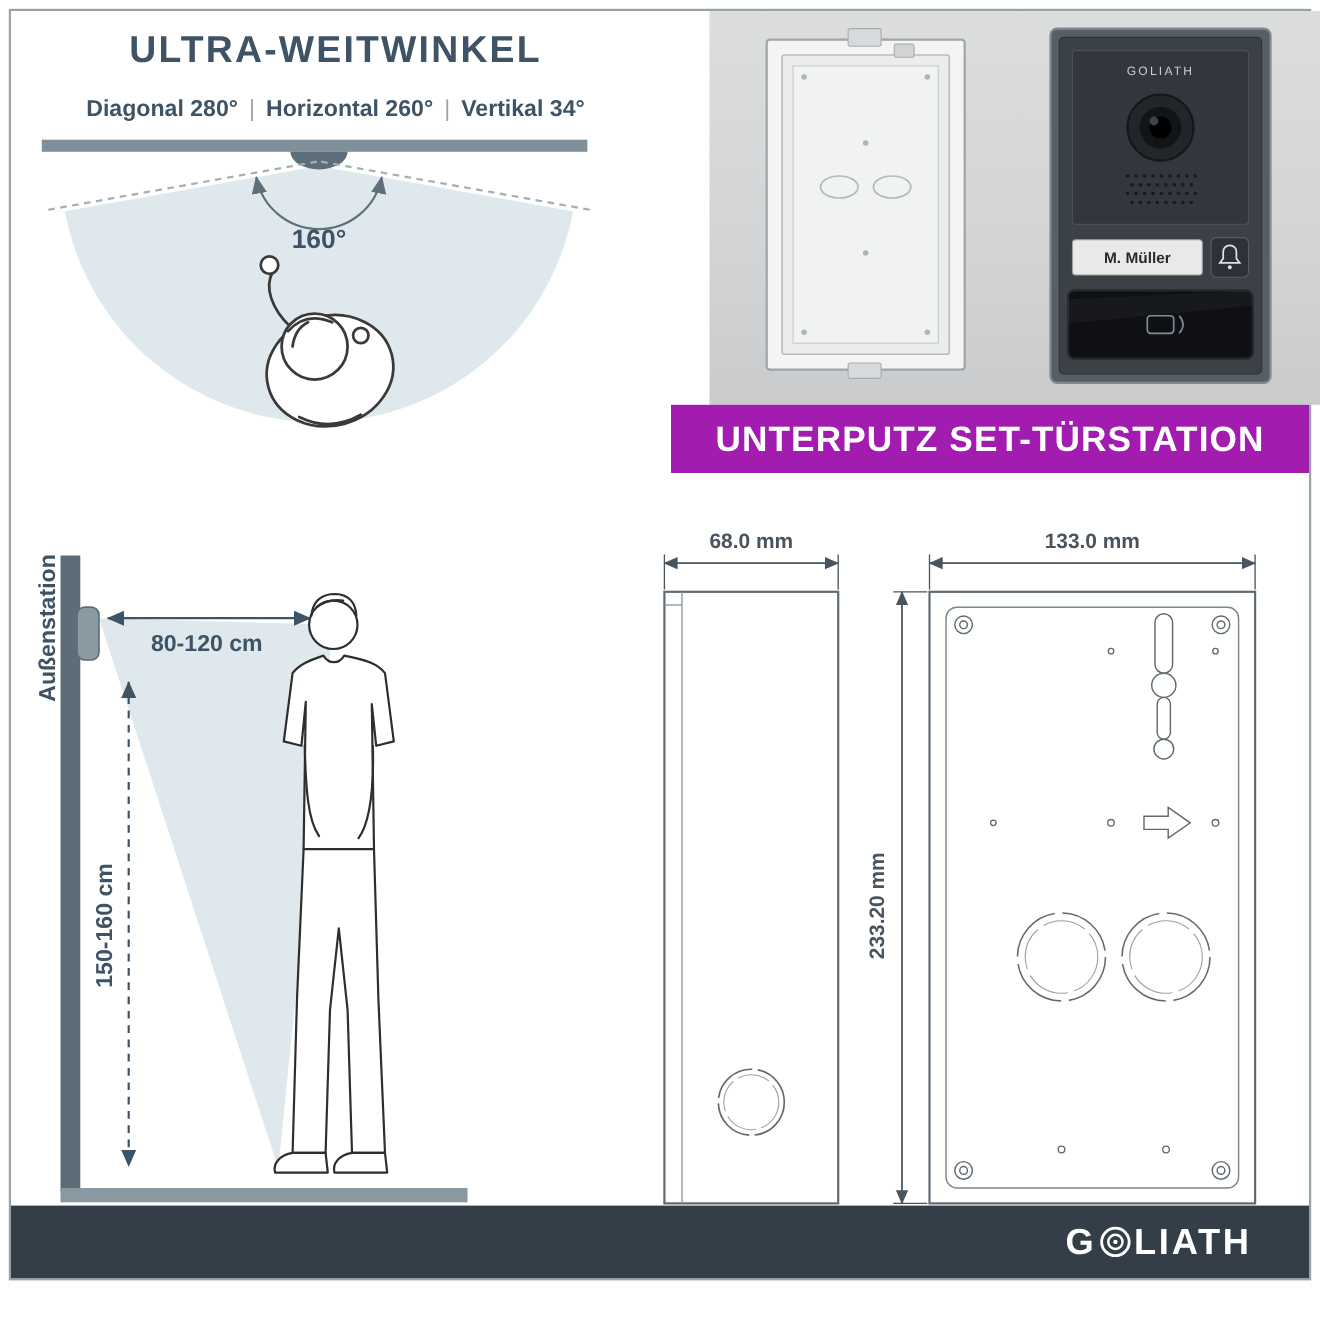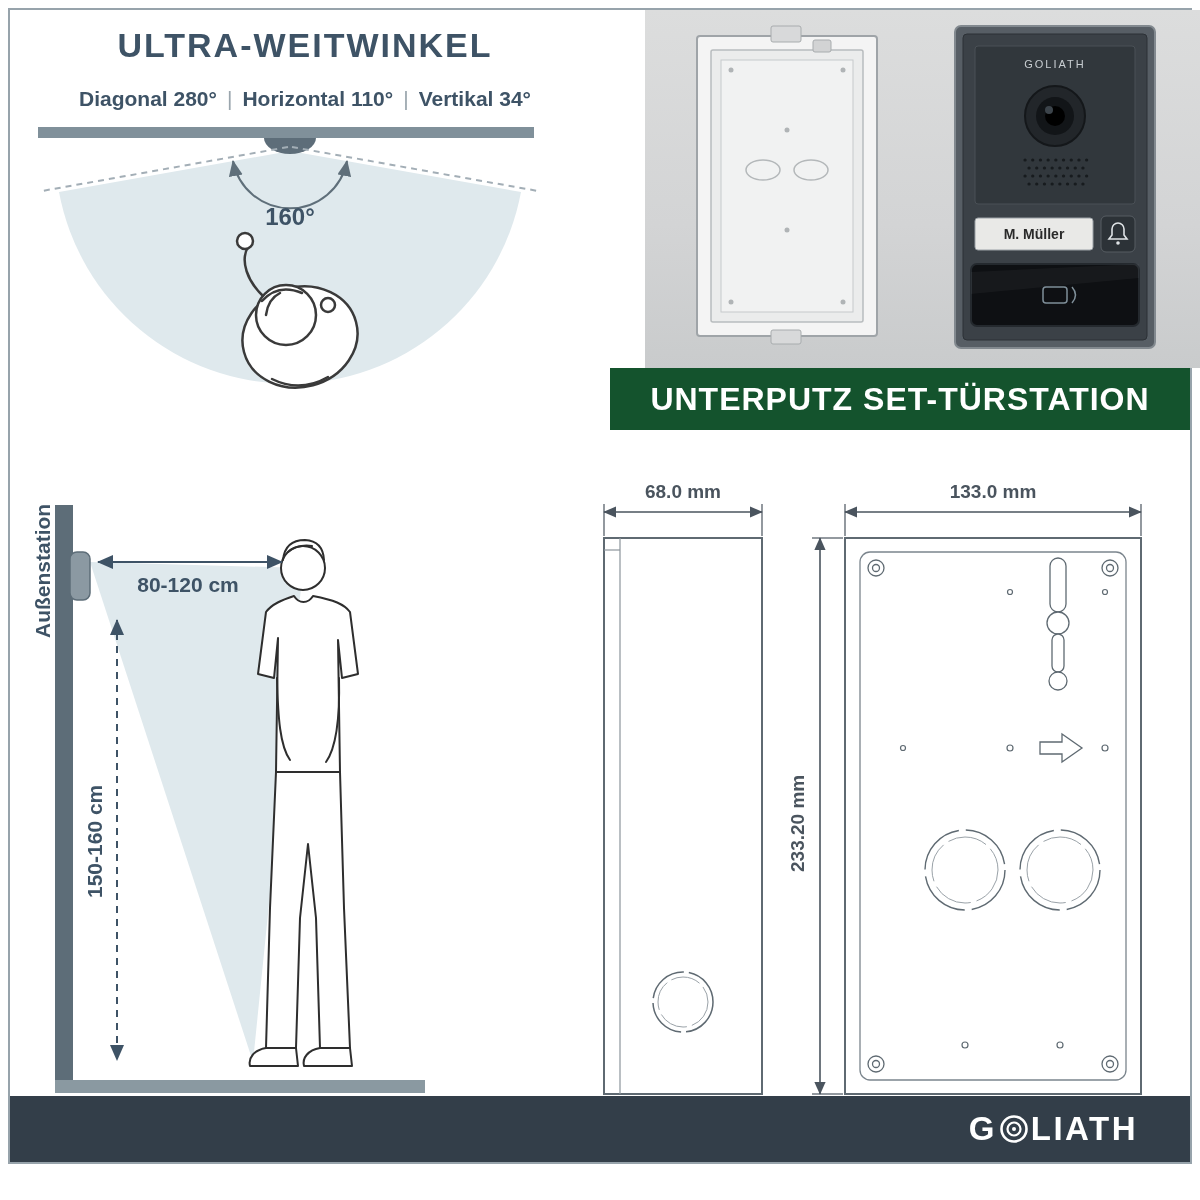--- a/index.html
+++ b/index.html
@@ -8,21 +8,21 @@
   .frame{position:absolute;inset:8px;border:2px solid #97a3ab;pointer-events:none;}
 
   .top-left{position:absolute;left:30px;top:26px;width:550px;text-align:center;}
   .title{font-size:34px;font-weight:700;color:#3e5366;letter-spacing:2px;}
   .specs{margin-top:22px;font-size:21px;font-weight:700;color:#3e5366;white-space:nowrap;}
   .specs .sep{color:#9aa5ad;margin:0 10px;font-weight:400;}
   .angle-diagram{margin-top:2px;display:block;}
 
   .photo{position:absolute;left:645px;top:10px;width:580px;height:358px;
          background:linear-gradient(180deg,#dcdddd 0%,#d3d4d5 60%,#c9cbcc 100%);}
-  .banner{position:absolute;left:610px;top:368px;width:580px;height:62px;background:#14532d;
+  .banner{position:absolute;left:610px;top:368px;width:580px;height:62px;background:#a21caf;
           color:#fff;display:flex;align-items:center;justify-content:center;
           font-size:32px;font-weight:600;letter-spacing:1px;white-space:nowrap;}
 
   .install{position:absolute;left:20px;top:488px;}
   .tech{position:absolute;left:590px;top:480px;}
 
   .footer{position:absolute;left:10px;right:10px;bottom:10px;height:66px;background:#333e49;}
   .logo{position:absolute;right:52px;top:50%;transform:translateY(-50%);display:flex;align-items:center;
         color:#fff;font-size:33px;font-weight:700;letter-spacing:2.5px;}
   .logo svg{margin:0 2px;display:block;}
@@ -31,21 +31,21 @@
 </style>
 </head>
 <body>
 
 <div class="page">
   <div class="frame"></div>
 
   <div class="top-left">
     <div class="title">ULTRA-WEITWINKEL</div>
     <div class="specs">
-      <span>Diagonal 280°</span><span class="sep">|</span><span>Horizontal 110°</span><span class="sep">|</span><span>Vertikal 34°</span>
+      <span>Diagonal 280°</span><span class="sep">|</span><span>Horizontal 260°</span><span class="sep">|</span><span>Vertikal 34°</span>
     </div>
     <svg class="angle-diagram" width="540" height="290" viewBox="0 0 540 290">
       <defs>
         <marker id="m-ang" markerWidth="9" markerHeight="8" refX="7.5" refY="3.5" orient="auto-start-reverse">
           <path d="M0,0 L8,3.5 L0,7 Z" fill="#5f6f7a"></path>
         </marker>
       </defs>
 
       <path d="M260,38 L491,79 A235,235 0 0 1 29,79 Z" fill="#dfe9ed"></path>
 

